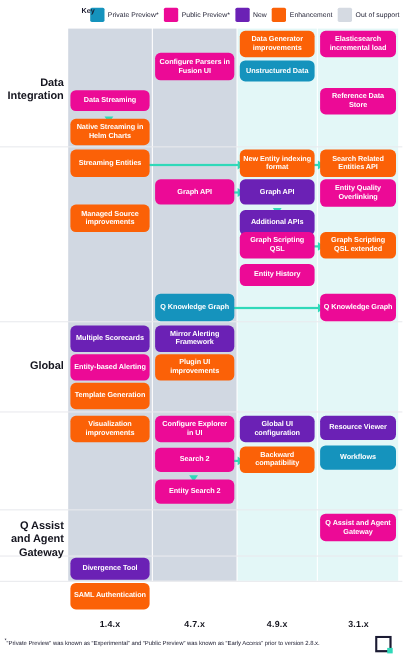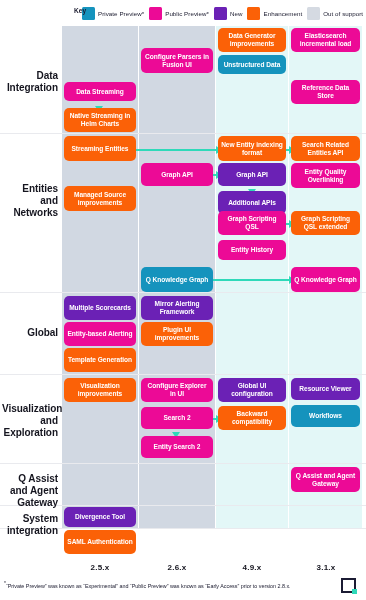--- a/index.html
+++ b/index.html
@@ -112,25 +112,22 @@
     <div class="colbg" style="left:289px;width:73px;background:#e3f7f7"></div>
 
     <div class="rowline" style="top:107px"></div>
     <div class="rowline" style="top:266px"></div>
     <div class="rowline" style="top:348px"></div>
     <div class="rowline" style="top:437px"></div>
     <div class="rowline" style="top:479px"></div>
     <div class="rowline" style="top:502px"></div>
 
     <div class="rowlabel" style="top:44px">Data Integration</div>
-    <div class="rowlabel" style="top:157px">Entities and Networks</div>
     <div class="rowlabel" style="top:301px">Global</div>
-    <div class="rowlabel" style="top:377px">Visualization and Exploration</div>
     <div class="rowlabel" style="top:447px">Q Assist and Agent Gateway</div>
-    <div class="rowlabel" style="top:487px">System integration</div>
 
     <div class="arrow-d" style="left:95px;top:80px"></div>
 
     <div class="conn conn-h" style="left:135px;top:123px;width:84px"></div>
     <div class="arrow-r" style="left:216px;top:120px"></div>
 
     <div class="conn conn-h" style="left:283px;top:123px;width:10px"></div>
     <div class="arrow-r" style="left:289px;top:120px"></div>
 
     <div class="conn conn-h" style="left:211px;top:148px;width:10px"></div>
@@ -196,22 +193,22 @@
     <div class="card" style="left:291px;top:352px;width:69px;height:22px;background:#6b21b5">Resource Viewer</div>
     <div class="card" style="left:291px;top:379px;width:69px;height:22px;background:#1593bd">Workflows</div>
 
     <div class="card" style="left:291px;top:441px;width:69px;height:25px;background:#ec0a96">Q Assist and Agent Gateway</div>
 
     <div class="card" style="left:64px;top:481px;width:72px;height:20px;background:#6b21b5">Divergence Tool</div>
     <div class="card" style="left:64px;top:504px;width:72px;height:24px;background:#fb6107">SAML Authentication</div>
 
   </div>
 
-  <div class="verlabel" style="left:60px;top:563px">2.5.x</div>
-  <div class="verlabel" style="left:137px;top:563px">2.6.x</div>
+  <div class="verlabel" style="left:60px;top:563px">1.4.x</div>
+  <div class="verlabel" style="left:137px;top:563px">4.7.x</div>
   <div class="verlabel" style="left:212px;top:563px">4.9.x</div>
   <div class="verlabel" style="left:286px;top:563px">3.1.x</div>
 
   <div class="footnote">
     <sup>*</sup><span>“Private Preview” was known as “Experimental” and “Public Preview” was known as “Early Access” prior to version 2.8.x.</span>
   </div>
 
   <div class="logo">
     <svg width="18" height="18" viewBox="0 0 18 18">
       <rect x="1" y="1" width="13" height="13" fill="none" stroke="#1b1b33" stroke-width="2"></rect>

